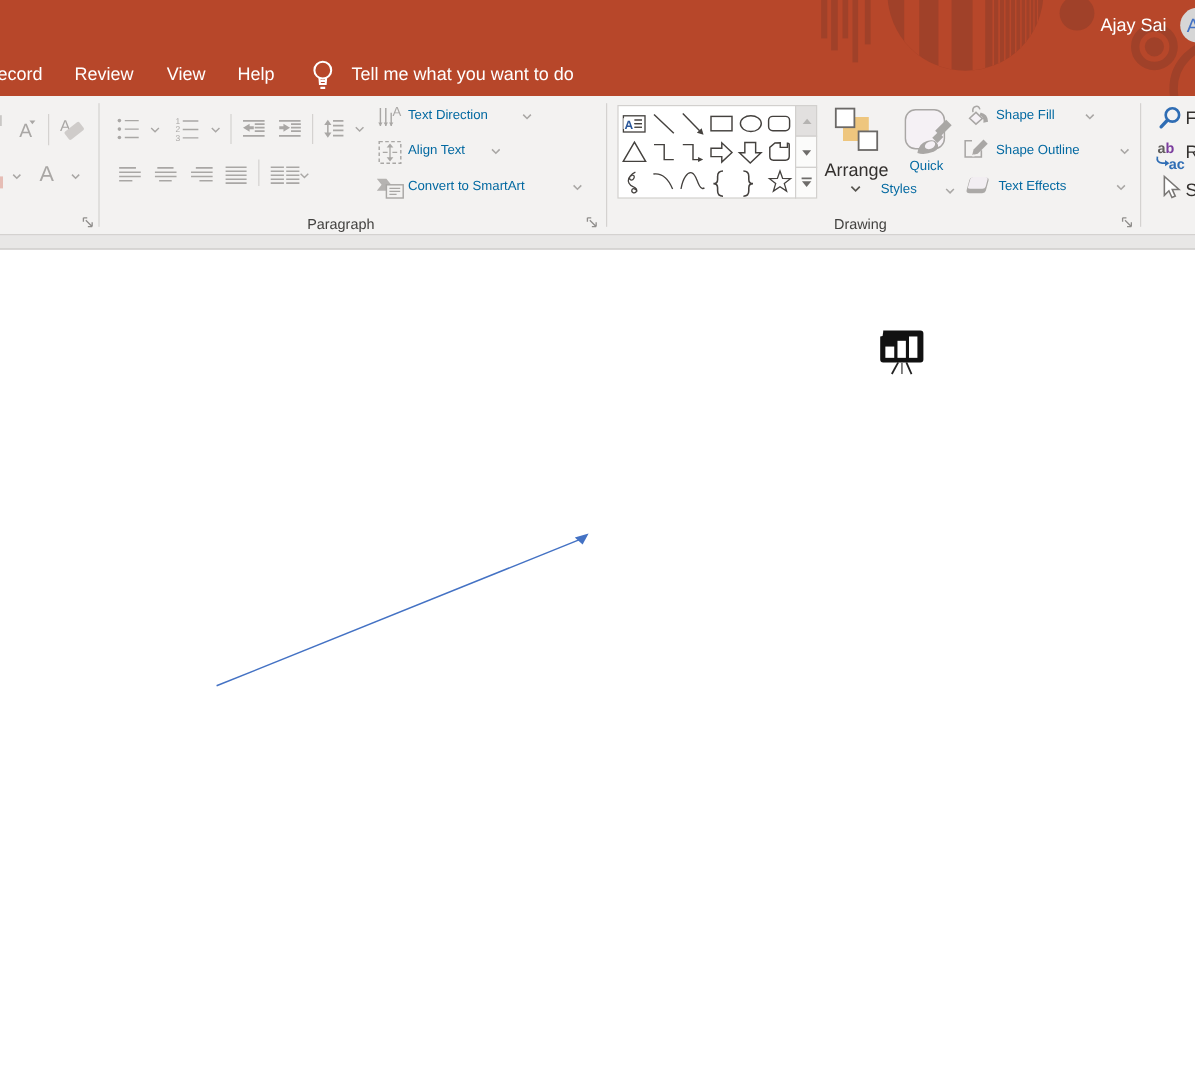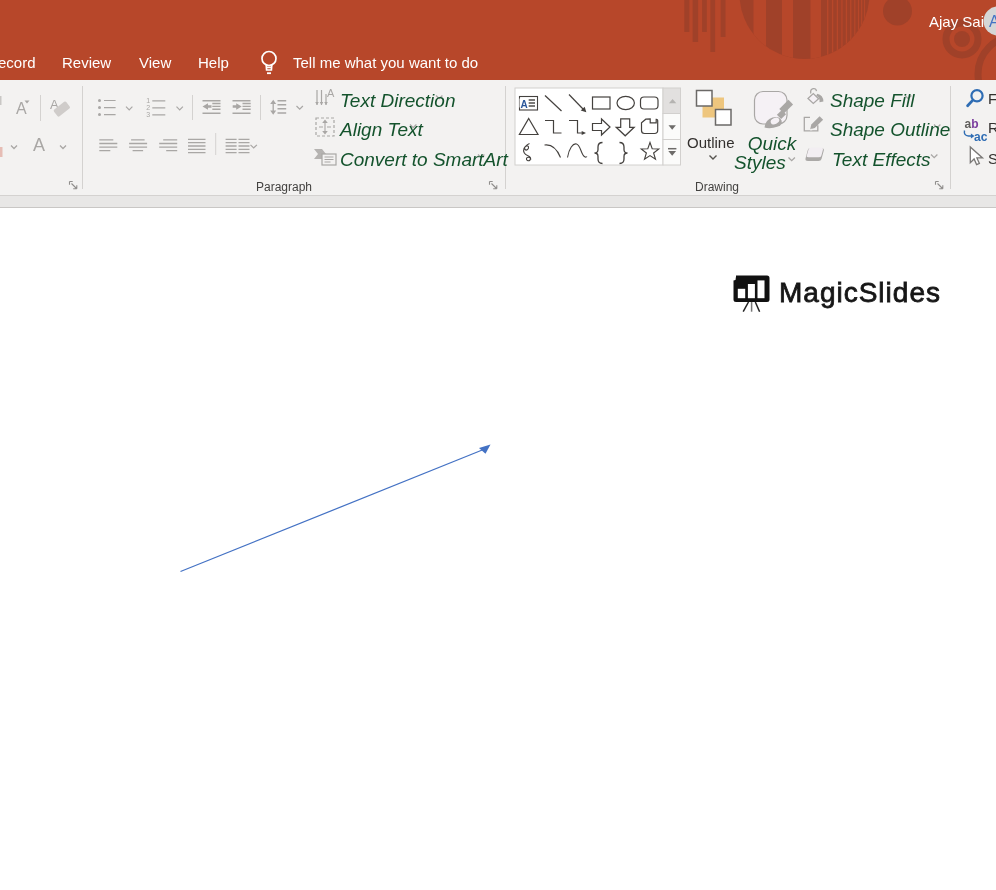--- a/index.html
+++ b/index.html
@@ -5,26 +5,26 @@
   * { margin:0; padding:0; box-sizing:border-box; }
   html,body { width:996px; height:890px; overflow:hidden; background:#fff;
     font-family:"Liberation Sans", sans-serif; }
   #page { position:relative; width:996px; height:890px; }
   .abs { position:absolute; }
 
   
   #titlebar { left:0; top:0; width:996px; height:80px; background:#B7472A; overflow:hidden; }
   #titletext { left:205px; top:13.5px; width:400px; color:#fff; font-size:16px; letter-spacing:-0.55px; }
   .tab { top:54px; color:#fff; font-size:15px; }
-  #ajay { left:917px; top:13px; color:#fff; font-size:15px;margin-left:12px; }
+  #ajay { left:917px; top:13px; color:#fff; font-size:15px; }
 
   
   #ribbon { left:0; top:80px; width:996px; height:115px; background:#f3f2f1; }
   .glabel { top:100px; font-size:12px; color:#434240; }
-  .ribtxt { font-size:19px; color:#14532d;font-style:italic; }
+  .ribtxt { font-size:11px; color:#0369a1; }
   .ribdark { font-size:15px; color:#33302e; }
   .vsep { width:1px; background:#d4d2d0; }
 
   
   #strip { left:0; top:195px; width:996px; height:13px; background:#e8e7e6;
            border-top:1px solid #d4d2d0; border-bottom:1px solid #c9c7c5; }
 
   
   #logo-text { left:779px; top:277px; color:#161616; font-size:28px; font-weight:normal; -webkit-text-stroke:0.8px #161616; letter-spacing:1.0px; }
 </style>
@@ -294,21 +294,21 @@
         <path d="M974.5 56 l-3.6 -2.6 v5.2 z" fill="#2f6db4"></path>
         <text x="974" y="60.5" font-size="12" font-weight="bold" fill="#2f6db4">ac</text>
         <path d="M970.3 67 v15.8 l3.8 -3.8 l2.5 5.6 l2.8 -1.2 l-2.5 -5.5 h5.6 z" fill="#fff" stroke="#7a7876" stroke-width="1.3"></path>
       </g>
     </svg>
 
     <div class="abs ribtxt" style="left:340px;top:10px">Text Direction</div>
     <div class="abs ribtxt" style="left:340px;top:39px">Align Text</div>
     <div class="abs ribtxt" style="left:340px;top:69px">Convert to SmartArt</div>
 
-    <div class="abs ribdark" style="left:687px;top:54px">Outline</div>
+    <div class="abs ribdark" style="left:687px;top:54px">Arrange</div>
     <div class="abs ribtxt" style="left:742px;top:53px;width:60px;text-align:center">Quick</div>
     <div class="abs ribtxt" style="left:734px;top:72px;width:60px;text-align:left">Styles</div>
 
     <div class="abs ribtxt" style="left:830px;top:10px">Shape Fill</div>
     <div class="abs ribtxt" style="left:830px;top:39px">Shape Outline</div>
     <div class="abs ribtxt" style="left:832px;top:69px">Text Effects</div>
 
     <div class="abs ribdark" style="left:988px;top:10px">F</div>
     <div class="abs ribdark" style="left:988px;top:39px">R</div>
     <div class="abs ribdark" style="left:988px;top:70px">S</div>
@@ -325,20 +325,19 @@
       <rect x="4.8" y="15.8" width="7.4" height="9.4"></rect>
       <rect x="14.9" y="11" width="7" height="14.2"></rect>
       <rect x="24.5" y="7.4" width="7" height="17.8"></rect>
     </g>
     <g stroke="#222" stroke-width="1.5" fill="none">
       <line x1="15.5" y1="29" x2="10.2" y2="38.7"></line>
       <line x1="22.3" y1="29" x2="26.6" y2="38.7"></line>
     </g>
     <line x1="18.6" y1="29" x2="18.6" y2="38.7" stroke="#777" stroke-width="1.5"></line>
   </svg>
-  <div class="abs" id="logo-text">MagicSlides</div>
 
   <svg class="abs" style="left:170px;top:438px" width="330" height="145" viewBox="0 0 330 145">
     <line x1="10.5" y1="133.5" x2="313.5" y2="11.5" stroke="#4472C4" stroke-width="1.25"></line>
     <path d="M320.5 6.5 L309 10 L315.5 15.8 Z" fill="#4472C4"></path>
   </svg>
 
 </div>
 
 </body></html>

